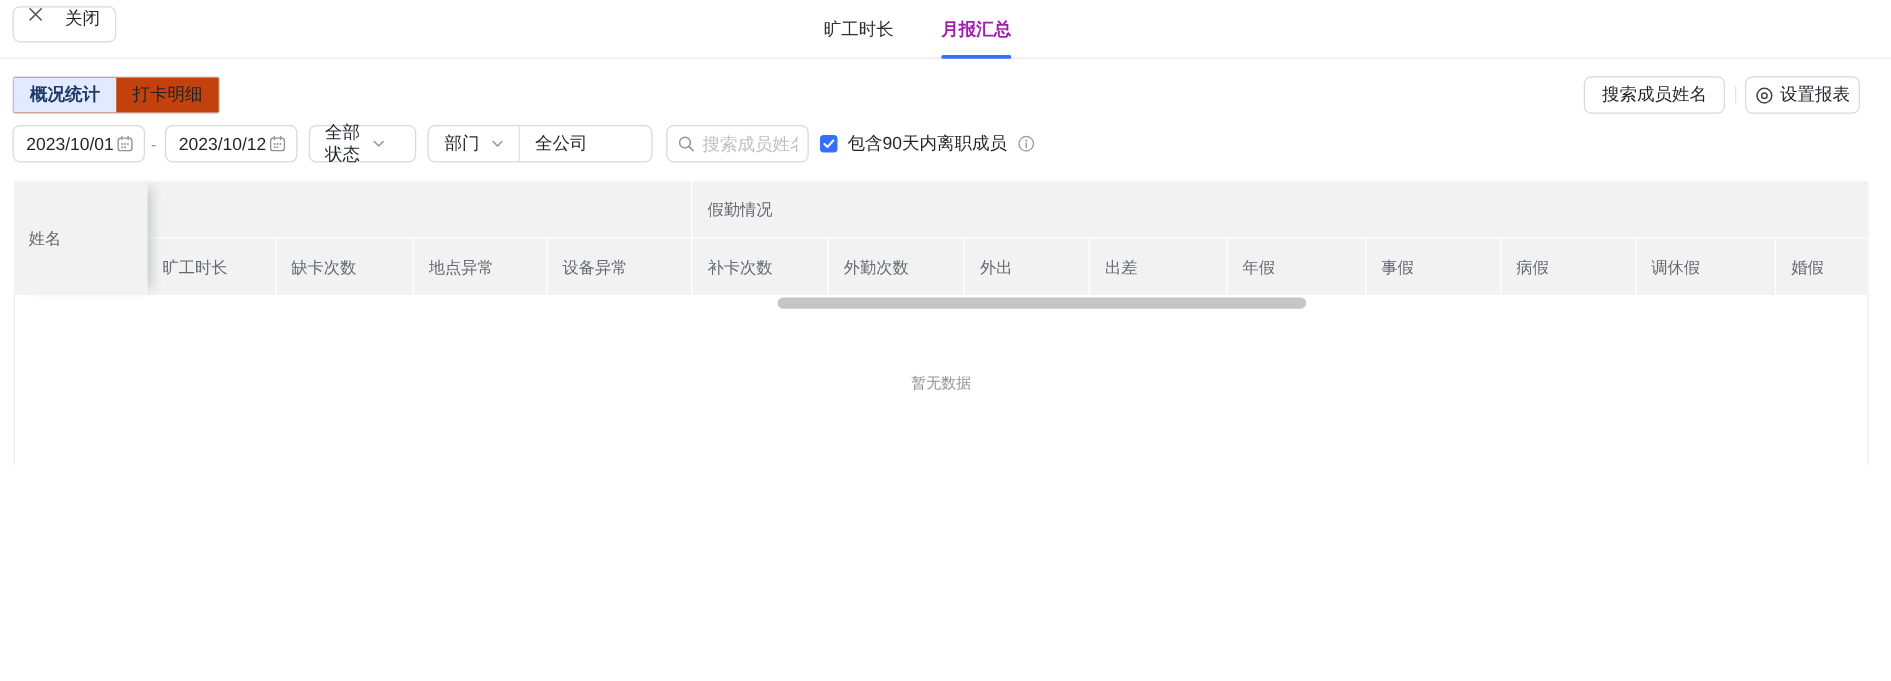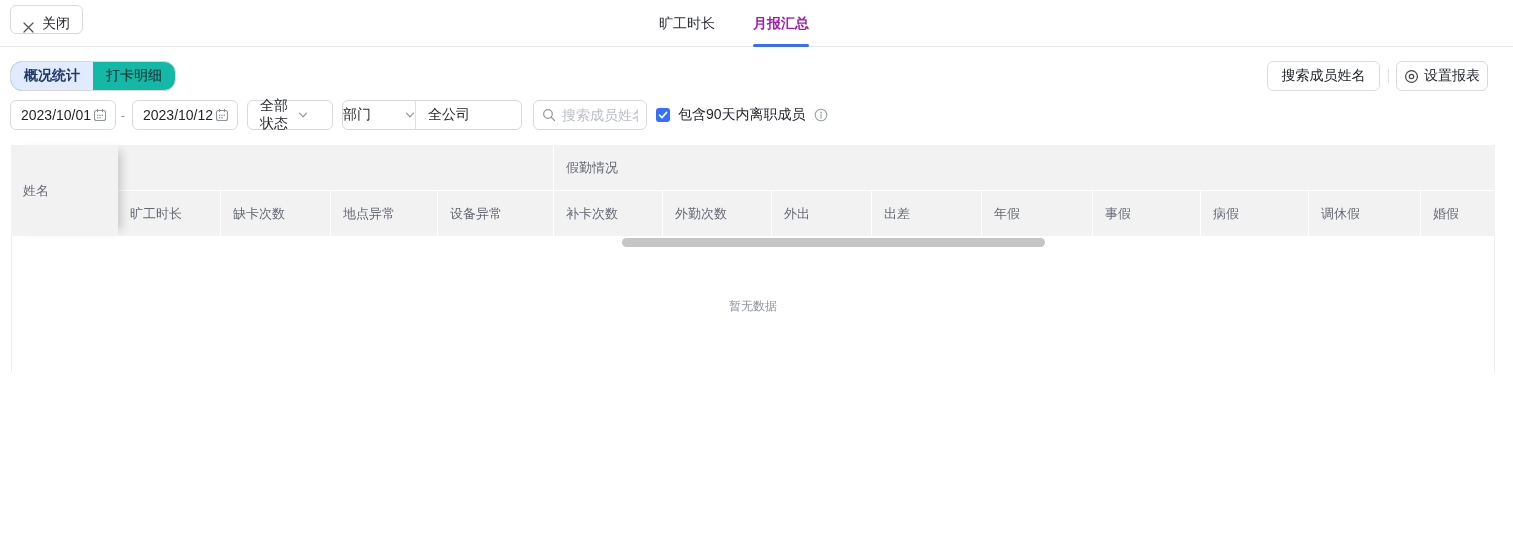--- a/index.html
+++ b/index.html
@@ -1,44 +1,44 @@
 <!DOCTYPE html>
 <html><head>
 <meta charset="utf-8">
 <style>
   * { margin: 0; padding: 0; box-sizing: border-box; }
   html, body { width: 1513px; height: 545px; background: #fff; overflow: hidden; }
   body { font-family: "Liberation Sans", sans-serif; color: #1f2329; position: relative; }
 
   
   .topbar { position: absolute; left: 0; top: 0; width: 1513px; height: 47px; background: #fff; border-bottom: 1px solid #e9e9e9; }
-  .close-btn { position: absolute; left: 10px; top: 5px; height: 29px; padding: 0 12px; border: 1px solid #d9d9d9; border-radius: 6px; background: #fff; display: flex; align-items: flex-end; gap: 8px; font-size: 14px; color: #1f2329; cursor: pointer; }
+  .close-btn { position: absolute; left: 10px; top: 5px; height: 29px; padding: 0 12px; border: 1px solid #d9d9d9; border-radius: 6px; background: #fff; display: flex; align-items: flex-start; gap: 18px; font-size: 14px; color: #1f2329; cursor: pointer; }
   .tabs { position: absolute; left: 659px; top: 0; height: 47px; display: flex; gap: 38px; }
   .tab { height: 47px; display: flex; align-items: center; font-size: 14px; color: #2b2f36; position: relative; cursor: pointer; }
   .tab.active { color: #a21caf; font-weight: 600; }
   .tab .underline { position: absolute; left: 0; right: 0; bottom: 0; height: 3px; background: #3370ff; border-radius: 1.5px; }
 
   
-  .segmented { position: absolute; left: 10px; top: 61px; height: 30px; border: 1px solid #d9d9d9; border-radius: 12px; background: #14b8a6; display: flex; overflow: hidden; }
+  .segmented { position: absolute; left: 10px; top: 61px; height: 30px; border: 1px solid #d9d9d9; border-radius: 2px; background: #c2410c; display: flex; overflow: hidden; }
   .segment { padding: 0 13px; display: flex; align-items: center; font-size: 14px; color: #1f2329; cursor: pointer; }
   .segment.active { background: #e1eaff; color: #1e3a66; font-weight: 700; }
   .btn { position: absolute; top: 61px; height: 30px; border: 1px solid #d9d9d9; border-radius: 6px; background: #fff; display: flex; align-items: center; justify-content: center; font-size: 14px; color: #1f2329; cursor: pointer; }
   .btn-create { left: 1267px; width: 113px; }
   .btn-settings { left: 1396px; width: 92px; gap: 5px; }
   .toolbar-divider { position: absolute; left: 1388px; top: 69px; width: 1px; height: 14px; background: #e0e2e6; }
 
   
   .ctrl { position: absolute; top: 100px; height: 30px; border: 1px solid #d9d9d9; border-radius: 6px; background: #fff; display: flex; align-items: center; font-size: 14px; color: #1f2329; }
   .date-input { width: 106px; padding: 0 8px 0 10px; justify-content: space-between; cursor: pointer; }
   .date-input.start { left: 10px; }
   .date-input.end { left: 132px; }
   .range-dash { position: absolute; left: 116px; top: 100px; width: 14px; height: 30px; display: flex; align-items: center; justify-content: center; color: #8f959e; font-size: 13px; }
   .select-status { left: 247px; width: 86px; padding: 0 24px 0 12px; justify-content: space-between; cursor: pointer; }
   .dept-box { left: 342px; width: 180px; padding: 0; }
-  .dept-left { width: 73px; height: 100%; display: flex; align-items: center; justify-content: space-between; gap: 9px; border-right: 1px solid #e0e0e0; cursor: pointer; }
+  .dept-left { width: 73px; height: 100%; display: flex; align-items: center; justify-content: center; gap: 9px; border-right: 1px solid #e0e0e0; cursor: pointer; }
   .dept-right { flex: 1; height: 100%; display: flex; align-items: center; padding-left: 12px; cursor: text; }
   .search-box { left: 533px; width: 114px; padding: 0 8px; gap: 6px; }
   .search-box input { border: none; outline: none; width: 100%; font-size: 14px; font-family: "Liberation Sans", sans-serif; color: #1f2329; background: transparent; }
   .search-box input::placeholder { color: #bcc0c6; }
   .checkbox-row { position: absolute; left: 656px; top: 100px; height: 30px; display: flex; align-items: center; gap: 8px; }
   .checkbox { width: 14px; height: 14px; border-radius: 3px; background: #3370ff; display: flex; align-items: center; justify-content: center; cursor: pointer; flex: none; }
   .checkbox-label { font-size: 14px; color: #1f2329; cursor: pointer; }
 
   
   .table-area { position: absolute; left: 11px; top: 145px; width: 1484px; }

